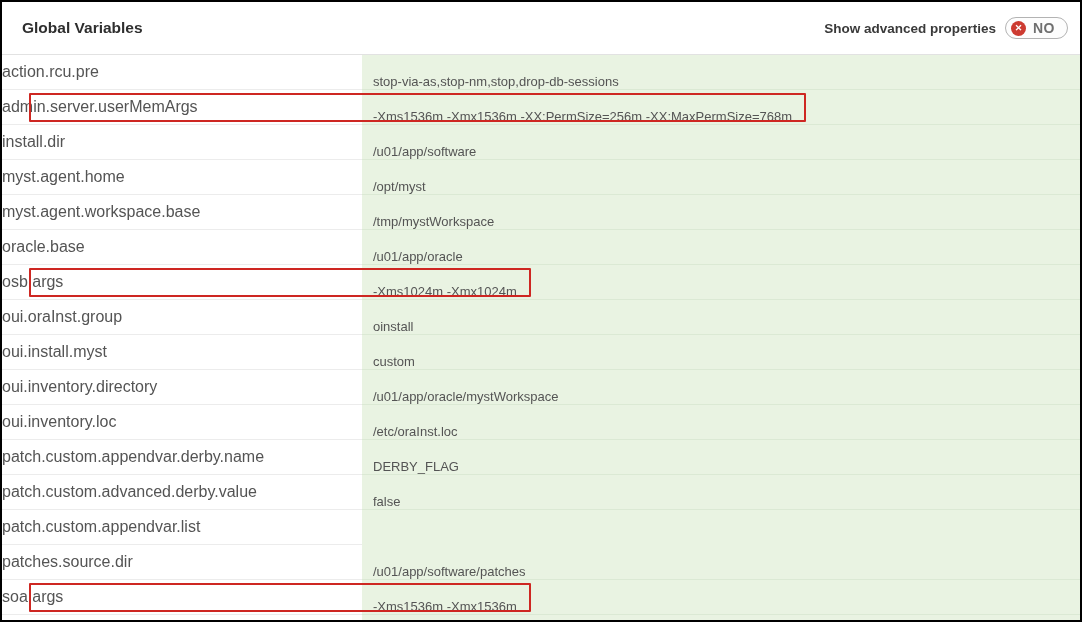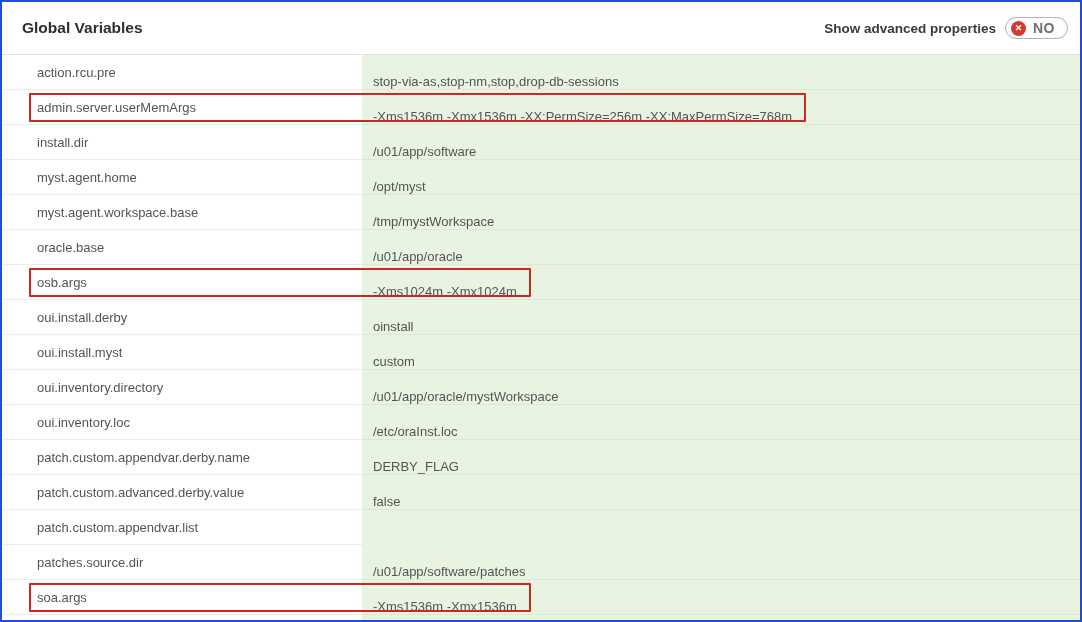--- a/index.html
+++ b/index.html
@@ -1,21 +1,21 @@
 <!DOCTYPE html>
 <html><head>
 <meta charset="utf-8">
 <style>
   * { margin:0; padding:0; box-sizing:border-box; }
   html,body { width:1082px; height:622px; }
   body { font-family:"Liberation Sans", sans-serif; background:#ffffff; }
 
   .window {
     width:1082px; height:622px;
-    border:2px solid #1d4ed8;
+    border:2px solid #000000;
     background:#fff;
     overflow:hidden;
     position:relative;
   }
 
   .header {
     height:53px;
     display:flex; align-items:center; justify-content:space-between;
     padding:0 12px 0 20px;
     background:#fff;
@@ -42,22 +42,21 @@
   .toggle-state { font-size:14px; font-weight:bold; color:#6f6f6f; letter-spacing:.4px; }
 
   .table {
     height:565px;
     background:linear-gradient(to right, #ffffff 360px, #e9f3e2 360px);
   }
   .row { display:flex; height:35px; position:relative; }
   .cell-name {
     width:360px;
     display:flex; align-items:center;
-    padding-left:35px;
-    font-size:13px; color:#545454;
+    font-size:16px; color:#545454;
     background:#ffffff;
     border-bottom:1px solid #ececec;
   }
   .cell-value {
     flex:1;
     display:flex; align-items:flex-end;
     padding-left:11px;
     font-size:13px; color:#545454;
     background:#e9f3e2;
     border-bottom:1px solid #dbe9d4;
@@ -140,21 +139,21 @@
       <div class="cell-name">
         <span>osb.args</span>
       </div>
       <div class="cell-value">
         <span>-Xms1024m -Xmx1024m</span>
       </div>
     <div class="hl-box" style="width: 502px;"></div>
       </div>
       <div class="row">
       <div class="cell-name">
-        <span>oui.install.derby</span>
+        <span>oui.oraInst.group</span>
       </div>
       <div class="cell-value">
         <span>oinstall</span>
       </div>
     </div>
       <div class="row">
       <div class="cell-name">
         <span>oui.install.myst</span>
       </div>
       <div class="cell-value">

